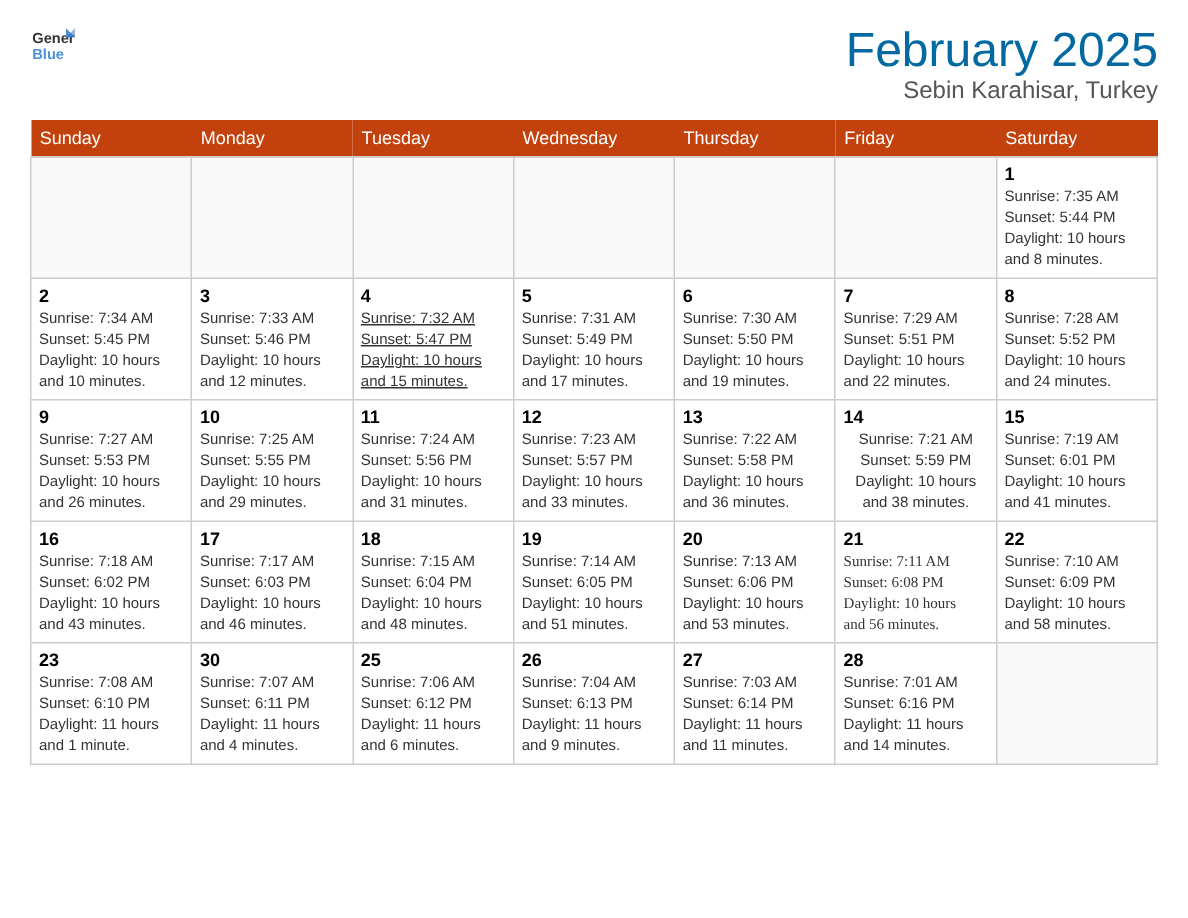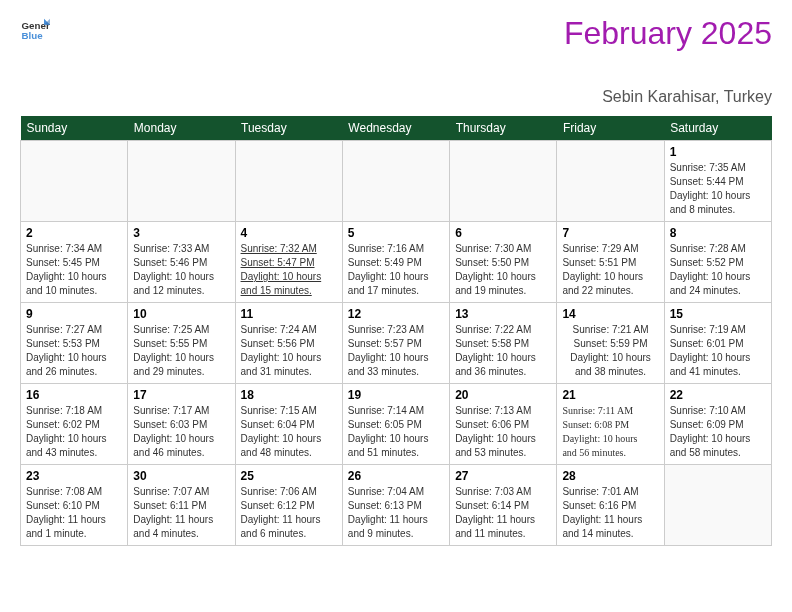--- a/index.html
+++ b/index.html
@@ -2,24 +2,24 @@
 <html><head>
   <meta charset="utf-8">
   <style>
     * { box-sizing: border-box; margin: 0; padding: 0; }
     body { font-family: Arial, sans-serif; background: #fff; width: 792px; height: 612px; overflow: hidden; }
     .container { width: 792px; padding: 15px 20px 10px 20px; }
     .header { display: flex; justify-content: space-between; align-items: flex-start; margin-bottom: 10px; }
     .logo { display: flex; align-items: center; }
     .logo-icon { width: 30px; height: 30px; margin-right: 4px; }
     .title-block { text-align: right; }
-    .title-block h1 { font-size: 32px; color: #a21caf; font-weight: normal; }
-    .title-block h2 { font-size: 16px; color: #555; font-weight: normal; margin-top: 36px; }
+    .title-block h1 { font-size: 32px; color: #0369a1; font-weight: normal; }
+    .title-block h2 { font-size: 16px; color: #555; font-weight: normal; }
     table { width: 100%; border-collapse: collapse; font-size: 11px; }
-    th { background-color: #14532d; color: #fff; text-align: left; padding: 5px 6px; font-size: 12px; font-weight: normal; }
+    th { background-color: #c2410c; color: #fff; text-align: left; padding: 5px 6px; font-size: 12px; font-weight: normal; }
     td { border: 1px solid #ccc; vertical-align: top; padding: 4px 5px; width: 14.28%; height: 80px; background: #fff; }
     td.empty { background: #f9f9f9; }
     .day-num { font-weight: bold; font-size: 12px; margin-bottom: 2px; }
     .day-info { font-size: 10px; color: #333; line-height: 1.4; }
     tr { border-bottom: 1px solid #ccc; }
   </style>
 </head>
 <body>
 
 <div class="container">
@@ -83,21 +83,21 @@
           </td>
           <td>
             <div class="day-num">4</div>
             <div class="day-info" style="white-space: pre-line; text-decoration: underline;">Sunrise: 7:32 AM
 Sunset: 5:47 PM
 Daylight: 10 hours
 and 15 minutes.</div>
           </td>
           <td>
             <div class="day-num">5</div>
-            <div class="day-info" style="white-space: pre-line;">Sunrise: 7:16 AM
+            <div class="day-info" style="white-space: pre-line;">Sunrise: 7:31 AM
 Sunset: 5:49 PM
 Daylight: 10 hours
 and 17 minutes.</div>
           </td>
           <td>
             <div class="day-num">6</div>
             <div class="day-info" style="white-space: pre-line;">Sunrise: 7:30 AM
 Sunset: 5:50 PM
 Daylight: 10 hours
 and 19 minutes.</div>

